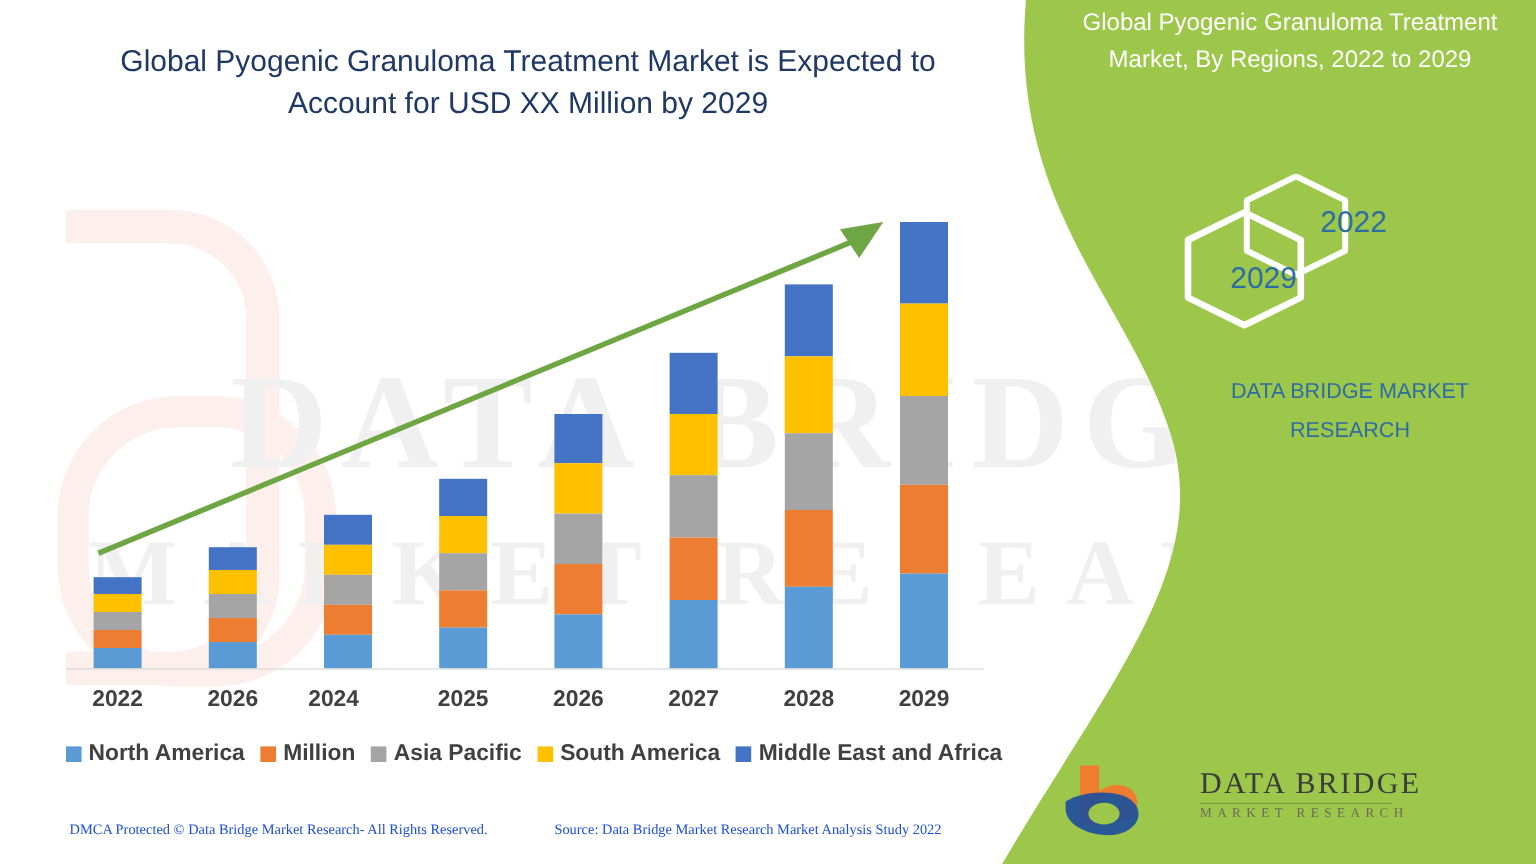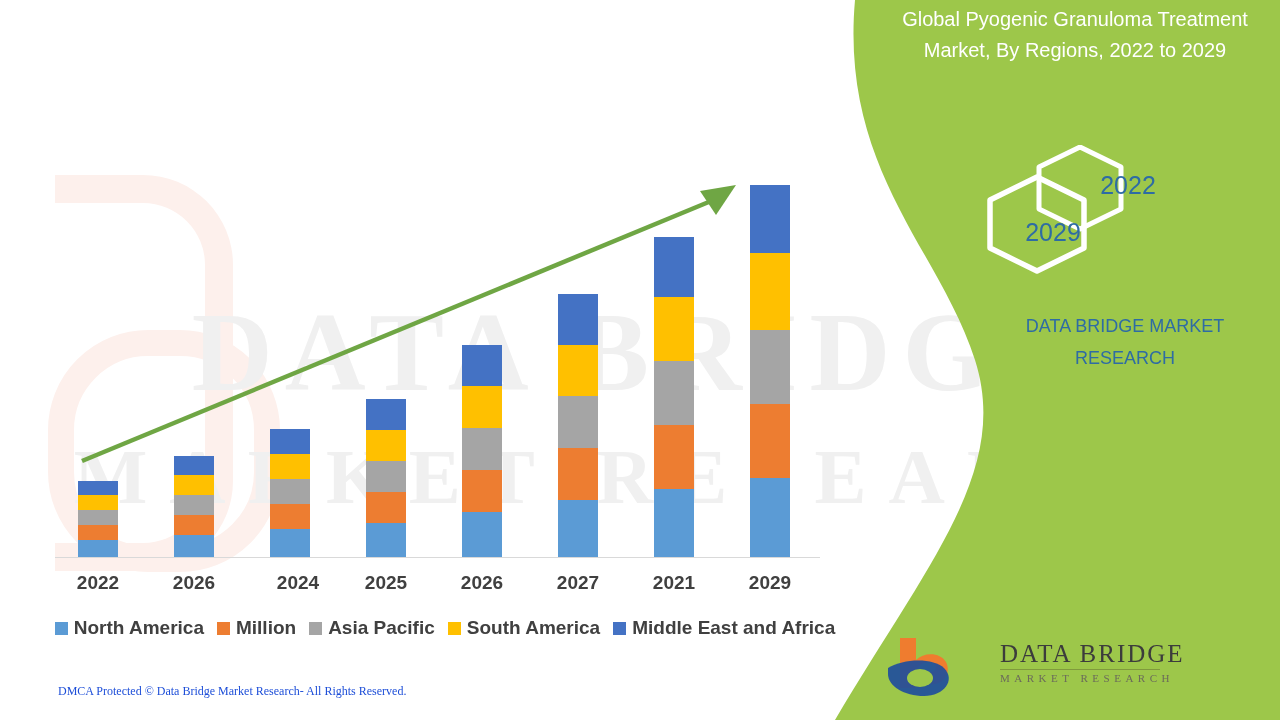--- a/index.html
+++ b/index.html
@@ -105,20 +105,21 @@
 
 <div id="stage">
 
   <div class="wm-wrap">
     <div class="wm-blob"></div>
     <div class="wm-blob2"></div>
     <div class="wm-text wm-line1">DATA BRIDGE</div>
     <div class="wm-text wm-line2">MARKET RESEARCH</div>
   </div>
 
+  <div class="title">Global Pyogenic Granuloma Treatment Market is Expected to Account for USD XX Million by 2029</div>
 
   <div class="bars" id="bars">
       <div class="bar" style="left: 23px;">
         <div class="seg" title="North America 2022" style="height: 17px; background: rgb(91, 155, 213);"></div>
         <div class="seg" title="Europe 2022" style="height: 15px; background: rgb(237, 125, 49);"></div>
         <div class="seg" title="Asia Pacific 2022" style="height: 15px; background: rgb(165, 165, 165);"></div>
         <div class="seg" title="South America 2022" style="height: 15px; background: rgb(255, 192, 0);"></div>
         <div class="seg" title="Middle East and Africa 2022" style="height: 14px; background: rgb(68, 114, 196);"></div>
       </div>
       <div class="bar" style="left: 119px;">
@@ -168,25 +169,25 @@
         <div class="seg" title="Europe 2029" style="height: 74px; background: rgb(237, 125, 49);"></div>
         <div class="seg" title="Asia Pacific 2029" style="height: 74px; background: rgb(165, 165, 165);"></div>
         <div class="seg" title="South America 2029" style="height: 77px; background: rgb(255, 192, 0);"></div>
         <div class="seg" title="Middle East and Africa 2029" style="height: 68px; background: rgb(68, 114, 196);"></div>
       </div>
     </div>
   <div class="axis-line"></div>
   <div class="xlabels" id="xlabels">
       <div class="xlab" style="left: 3px;">2022</div>
       <div class="xlab" style="left: 99px;">2026</div>
-      <div class="xlab" style="left: 203px;">2024</div>
+      <div class="xlab" style="left: 183px;">2024</div>
       <div class="xlab" style="left: 291px;">2025</div>
       <div class="xlab" style="left: 387px;">2026</div>
       <div class="xlab" style="left: 483px;">2027</div>
-      <div class="xlab" style="left: 579px;">2021</div>
+      <div class="xlab" style="left: 579px;">2028</div>
       <div class="xlab" style="left: 675px;">2029</div>
     </div>
 
   <svg class="arrow-svg" viewBox="0 0 860 600">
     <line id="arrow-line" x1="82" y1="461" x2="716" y2="199" stroke="#6fa644" stroke-width="4.5"></line>
     <polygon id="arrow-head" points="736,185 700,191 716,215" fill="#6fa644"></polygon>
   </svg>
 
   <div class="legend" id="legend">
       <div class="lg-item">
@@ -205,20 +206,21 @@
         <span class="lg-sw" style="background: rgb(255, 192, 0);"></span>
         <span class="lg-tx">South America</span>
       </div>
       <div class="lg-item">
         <span class="lg-sw" style="background: rgb(68, 114, 196);"></span>
         <span class="lg-tx">Middle East and Africa</span>
       </div>
     </div>
 
   <div class="foot foot-left">DMCA Protected © Data Bridge Market Research- All Rights Reserved.</div>
+  <div class="foot foot-right">Source: Data Bridge Market Research Market Analysis Study 2022</div>
 
   <div class="green-panel">
     <svg width="500" height="720" viewBox="0 0 500 720">
       <path d="M 75 0 L 500 0 L 500 720 L 55 720 C 150 560 230 470 195 360 C 160 250 60 170 75 0 Z" fill="#9dc74a"></path>
     </svg>
   </div>
   <div class="gp-title">Global Pyogenic Granuloma Treatment Market, By Regions, 2022 to 2029</div>
 
   <svg class="hexwrap" viewBox="0 0 200 130">
     <polygon points="95,2 136,22 136,64 95,84 54,64 54,22" fill="none" stroke="#ffffff" stroke-width="5" stroke-linejoin="round"></polygon>

